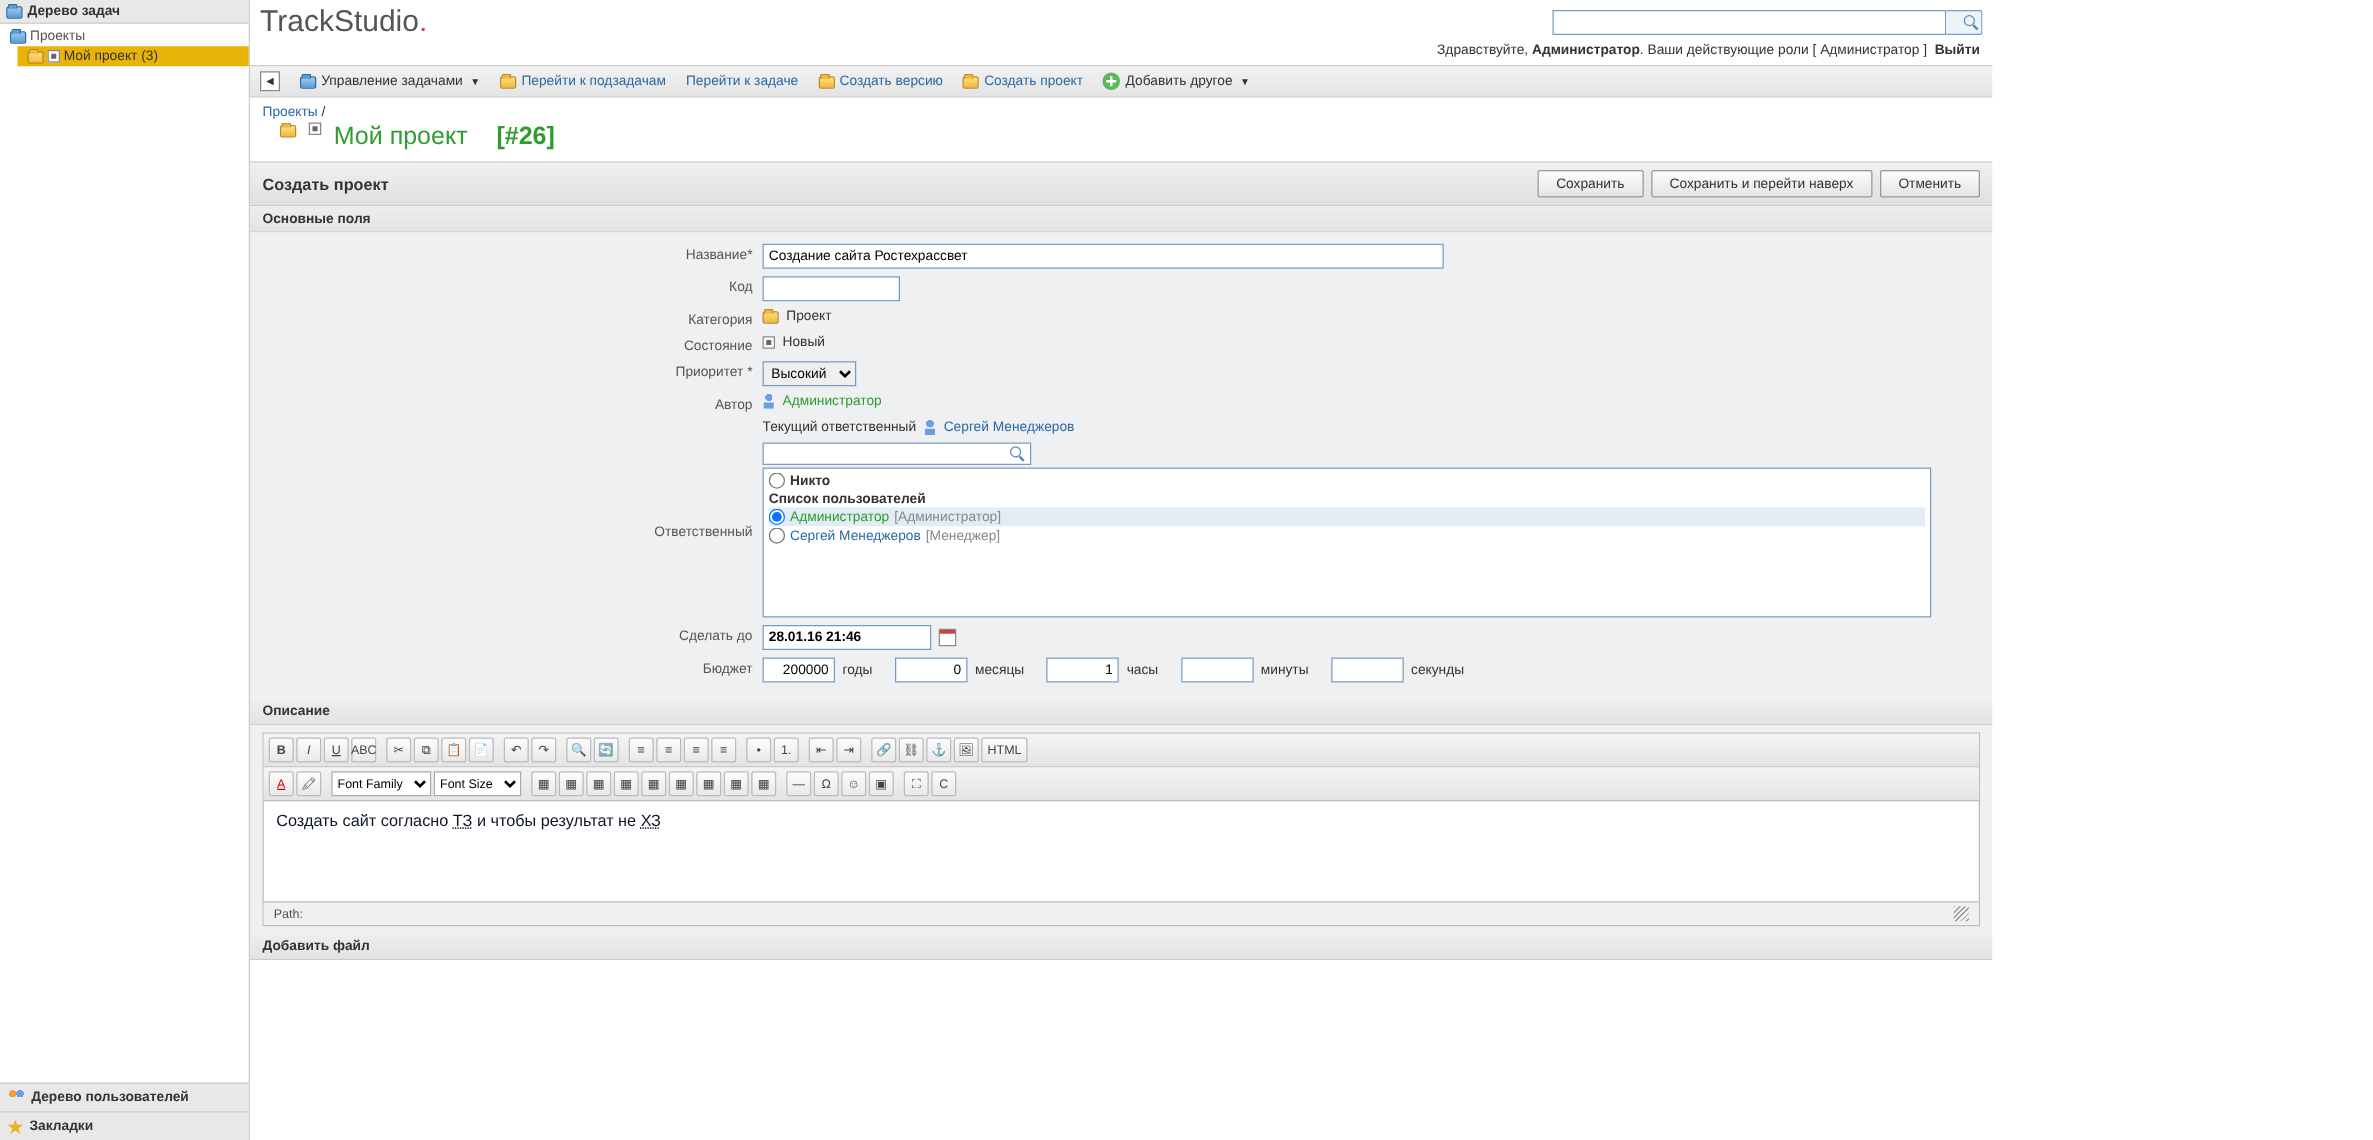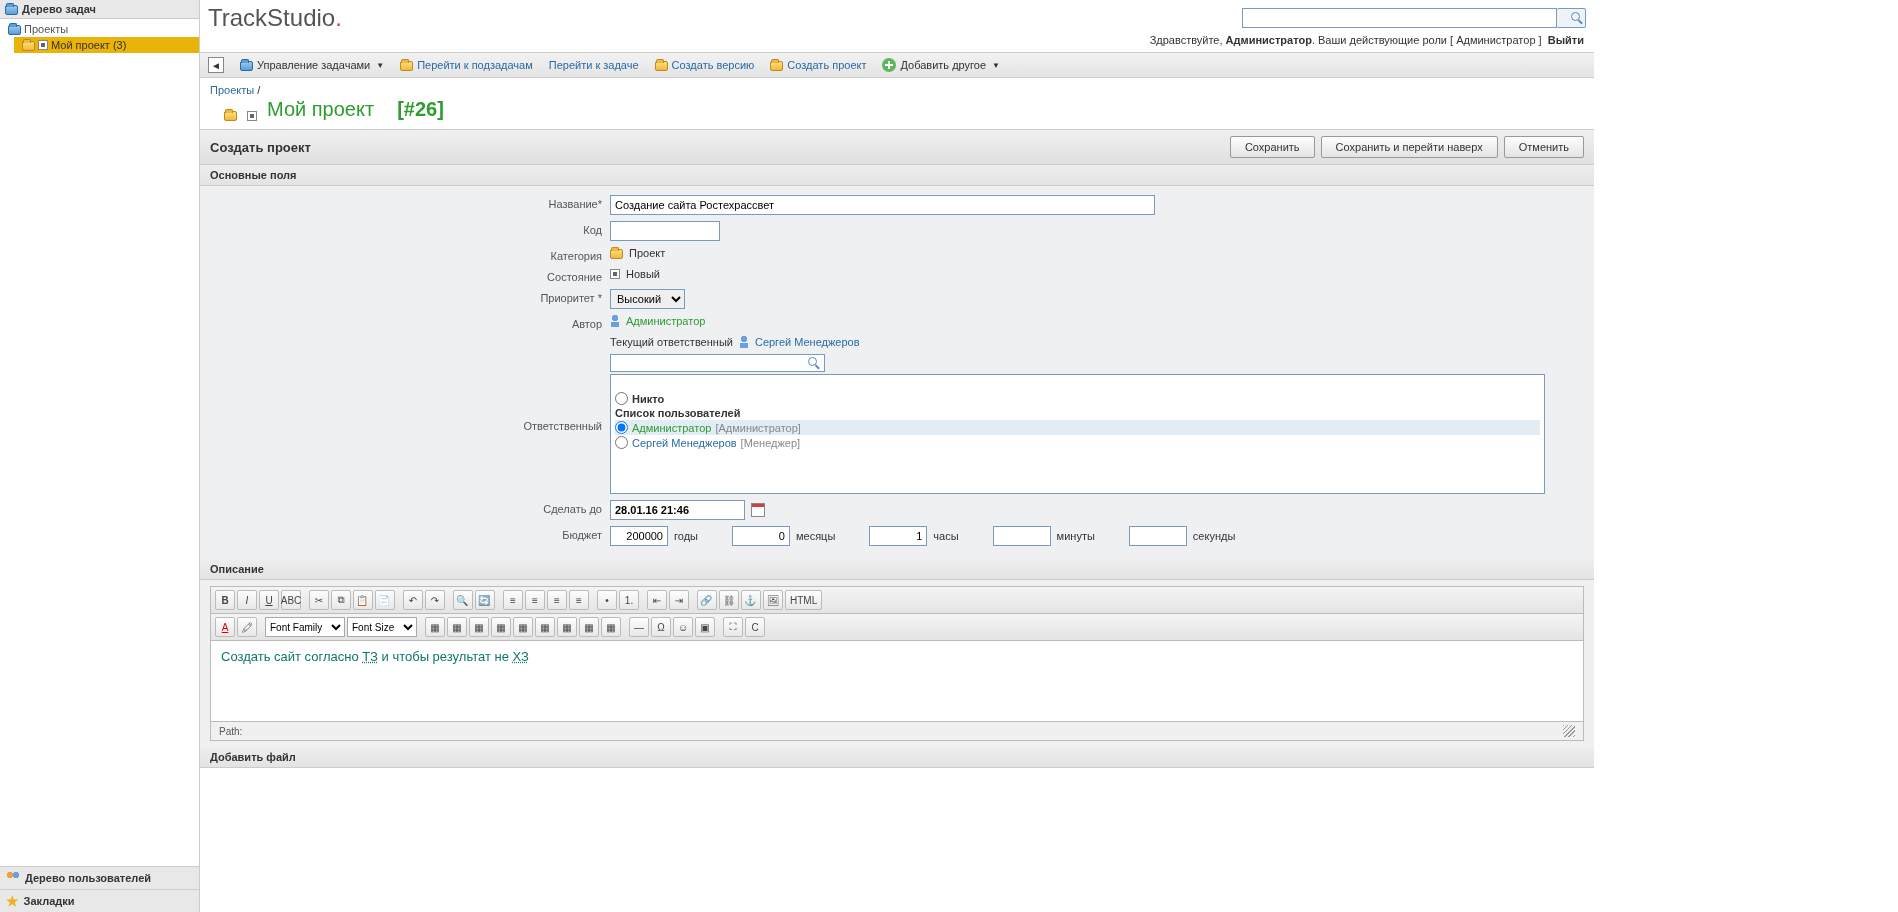--- a/index.html
+++ b/index.html
@@ -52,21 +52,21 @@
 .userline { text-align:right; padding:2px 10px 6px; font-size:11px; color:#333; }
 .userline .logout { color:#333; font-weight:bold; cursor:pointer; }
 
 .toolbar { background:linear-gradient(#f2f2f2,#e4e4e4); border-top:1px solid #ccc; border-bottom:1px solid #ccc; padding:4px 8px; display:flex; align-items:center; gap:16px; }
 .toolbar .tb-item { display:flex; align-items:center; gap:4px; color:#333; cursor:pointer; font-size:11px; }
 .toolbar .tb-item.link { color:#2a6aa6; }
 .tb-sq{width:16px;height:16px;border:1px solid #888;background:#fff;display:flex;align-items:center;justify-content:center;font-size:10px;}
 
 .crumbs { padding:6px 10px 2px; }
 .crumbs a { color:#2a6aa6; }
-.proj-title { padding:0 10px 8px 24px; display:flex; align-items:flex-end; gap:10px; }
+.proj-title { padding:0 10px 8px 24px; display:flex; align-items:flex-start; gap:10px; }
 .proj-title .name { color:#2e9c2e; font-family:"Trebuchet MS",sans-serif; font-size:20px; }
 .proj-title .num { color:#2e9c2e; font-size:20px; font-family:"Trebuchet MS",sans-serif;font-weight:bold; }
 
 .section-bar { background:linear-gradient(#f0f0f0,#e0e0e0); border-top:1px solid #ccc; border-bottom:1px solid #ccc; padding:6px 10px; display:flex; align-items:center; justify-content:space-between; }
 .section-bar h2 { font-size:13px; font-weight:bold; color:#333; }
 .section-bar .buttons { display:flex; gap:6px; }
 .btn { background:linear-gradient(#fdfdfd,#e4e4e4); border:1px solid #999; border-radius:2px; padding:4px 14px; font-size:11px; cursor:pointer; color:#333; }
 
 .subhead { background:linear-gradient(#eee,#e3e3e3); border-bottom:1px solid #ccc; padding:4px 10px; font-size:11px; font-weight:bold; color:#333; }
 
@@ -74,35 +74,35 @@
 .form-row { display:flex; align-items:flex-start; padding:3px 0; }
 .form-row .lbl { width:400px; text-align:right; padding-right:8px; color:#555; font-size:11px; padding-top:3px; }
 .form-row .val { flex:1; display:flex; align-items:center; gap:6px; flex-wrap:wrap; font-size:11px; }
 .form-row input[type=text] { border:1px solid #7a9ac0; padding:2px 4px; font-size:11px; height:20px; }
 .form-row select { border:1px solid #7a9ac0; padding:1px 2px; font-size:11px; height:20px; }
 .link-green { color:#2e9c2e; cursor:pointer; }
 .link-blue { color:#2a6aa6; cursor:pointer; }
 .role-grey { color:#888; }
 
 .filterbox { border:1px solid #7a9ac0; background:#fff; width:215px; height:18px; display:flex; align-items:center; padding:0 3px; justify-content:flex-end; }
-.resp-list { border:1px solid #7a9ac0; background:#fff; width:935px; min-height:120px; padding:16px 4px; }
+.resp-list { border:1px solid #7a9ac0; background:#fff; width:935px; min-height:120px; padding:2px 4px; }
 .resp-list .hdr { font-weight:bold; font-size:11px; padding:1px 0; }
 .resp-list label { display:flex; align-items:center; gap:4px; font-size:11px; padding:1px 0; }
 .resp-list .sel-row{background:#e2ecf5;}
 
 .budget-row input{ text-align:right; width:58px; }
-.budget-row .unit{ color:#333; margin-right:28px; }
+.budget-row .unit{ color:#333; margin-right:12px; }
 
 .editor-wrap { border:1px solid #bbb; background:#fff; margin:0; }
 .editor-tb { background:linear-gradient(#f4f4f4,#e4e4e4); border-bottom:1px solid #bbb; padding:3px 4px; display:flex; flex-wrap:wrap; gap:2px; align-items:center; }
 .ed-btn { width:20px;height:20px;border:1px solid #bbb;background:linear-gradient(#fdfdfd,#e8e8e8);display:flex;align-items:center;justify-content:center;font-size:10px;cursor:pointer;color:#444;border-radius:2px;}
 .ed-btn.w{width:auto;padding:0 4px;}
 .ed-sep{width:4px;}
 .ed-sel{height:20px;border:1px solid #aaa;font-size:10px;background:#fff;}
-.editor-body { min-height:80px; padding:8px 10px; font-size:13px; font-family:Arial,sans-serif; color:#0f766e; }
+.editor-body { min-height:80px; padding:8px 10px; font-size:13px; font-family:Arial,sans-serif; color:#0f172a; }
 .editor-body .ul{text-decoration:underline dotted;}
 .editor-status { border-top:1px solid #bbb; background:#f0f0f0; padding:3px 8px; font-size:10px; color:#555; display:flex; justify-content:space-between; align-items:center;}
 .resize-handle{width:12px;height:12px;background:repeating-linear-gradient(135deg,#999 0 1px,transparent 1px 3px);}
 
 .caret{font-size:8px;margin-left:2px;}
 </style>
 </head>
 <body>
 
 <div class="app">

